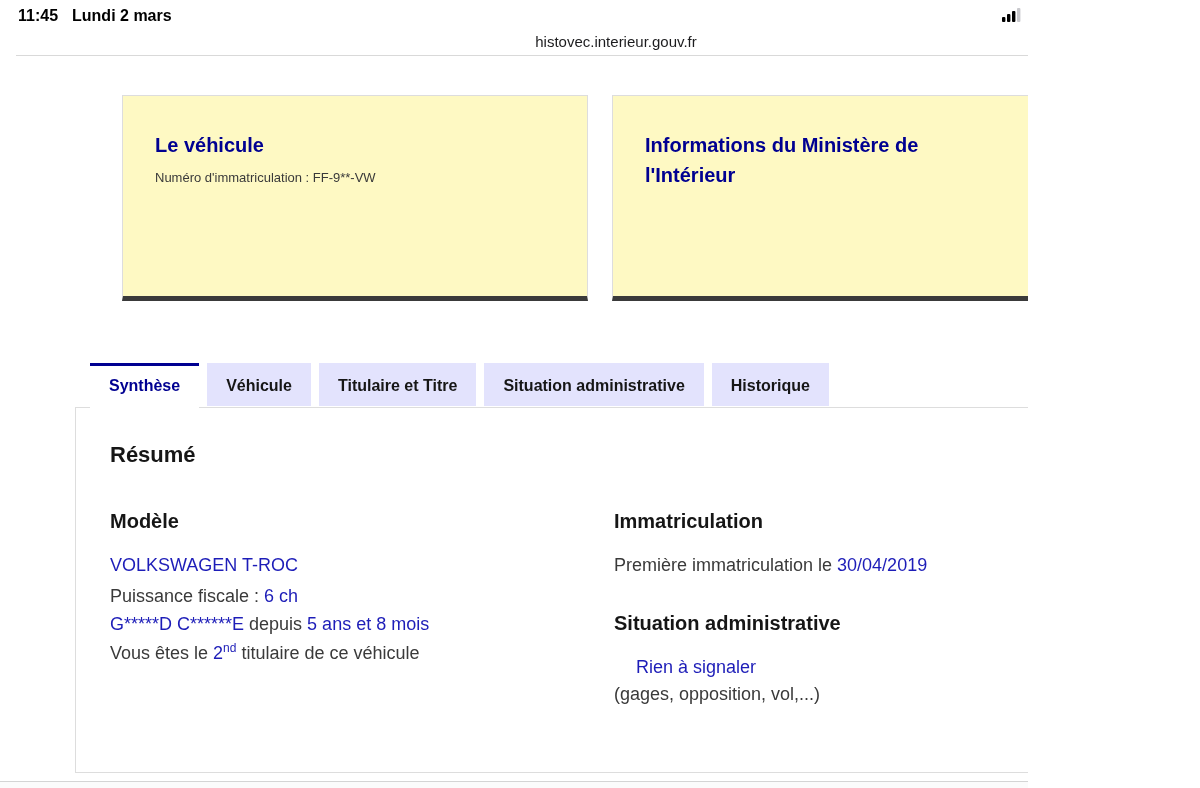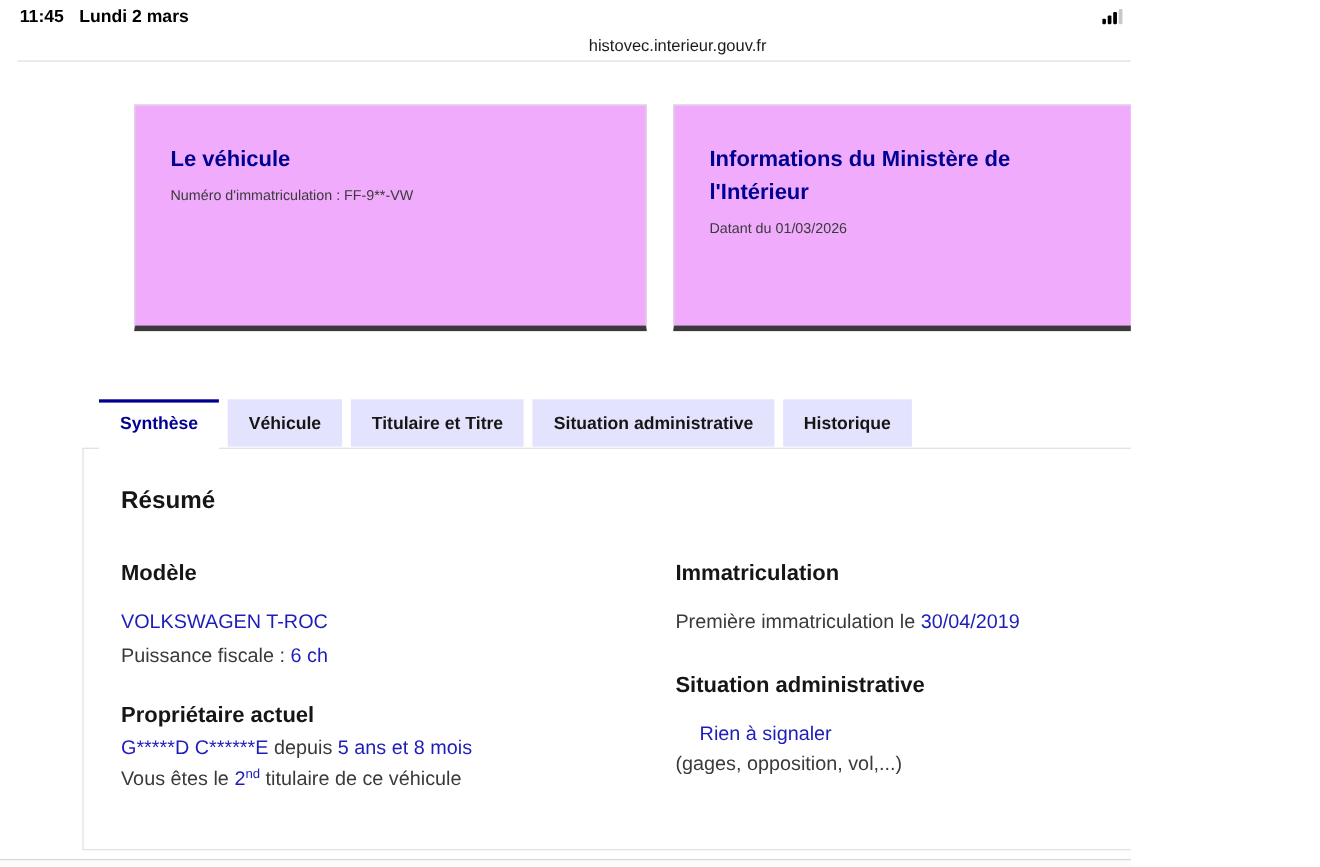--- a/index.html
+++ b/index.html
@@ -17,21 +17,21 @@
   .battery .fill { position:absolute; left:2px; top:2px; right:2px; bottom:2px; background:#000; border-radius:2px; }
   .battery .nub { position:absolute; right:-4px; top:4px; width:3px; height:6px; background:rgba(0,0,0,.4);
                   border-radius:0 2px 2px 0; }
 
   
   .urlrow { position:absolute; left:16px; top:28px; width:1200px; height:28px; border-bottom:1px solid #d9d9d9;
             display:flex; align-items:center; justify-content:center; }
   .url-text { font-size:15px; color:#1c1c1e; }
 
   
-  .card { position:absolute; top:95px; height:206px; background:#f0abfc; border:1px solid #ddd;
+  .card { position:absolute; top:95px; height:206px; background:#fef9c3; border:1px solid #ddd;
           border-bottom:5px solid #3a3a3a; padding:34px 32px; }
   .card-1 { left:122px; width:466px; }
   .card-2 { left:612px; width:464px; }
   .card-title { font-size:20px; font-weight:bold; color:#000091; line-height:1.5; }
   .card-2 .card-title { max-width:312px; }
   .card-line { margin-top:10px; font-size:13px; color:#3a3a3a; }
 
   
   .tabs { position:absolute; left:90px; top:363px; display:flex; gap:8px; align-items:flex-end; z-index:3; }
   .tab { font-size:16px; font-weight:bold; padding:14px 19px 11px; background:#e3e3fd; color:#161616;
@@ -111,41 +111,39 @@
     <span class="url-text">histovec.interieur.gouv.fr</span>
   </div>
 
   <div class="card card-1">
     <div class="card-title">Le véhicule</div>
     <div class="card-line">Numéro d'immatriculation : FF-9**-VW</div>
   </div>
 
   <div class="card card-2">
     <div class="card-title">Informations du Ministère de l'Intérieur</div>
-    <div class="card-line">Datant du 01/03/2026</div>
   </div>
 
   <div class="tabs">
     <div class="tab active">Synthèse</div>
     <div class="tab">Véhicule</div>
     <div class="tab">Titulaire et Titre</div>
     <div class="tab">Situation administrative</div>
     <div class="tab">Historique</div>
   </div>
 
   <div class="panel">
     <div class="panel-title">Résumé</div>
 
     <div class="col col-left">
       <div class="sec-h">Modèle</div>
       <div class="row mt22 blue">VOLKSWAGEN T-ROC</div>
       <div class="row mt10">
         <span>Puissance fiscale : </span><span class="blue">6 ch</span>
       </div>
-      <div class="sec-h mt30">Propriétaire actuel</div>
       <div class="row mt6">
         <span class="blue">G*****D C******E</span><span> depuis </span><span class="blue">5 ans et 8 mois</span>
       </div>
       <div class="row mt4">
         <span>Vous êtes le </span><span class="blue">2</span><sup class="blue">nd</sup><span> titulaire de ce véhicule</span>
       </div>
     </div>
 
     <div class="col col-right">
       <div class="sec-h">Immatriculation</div>

